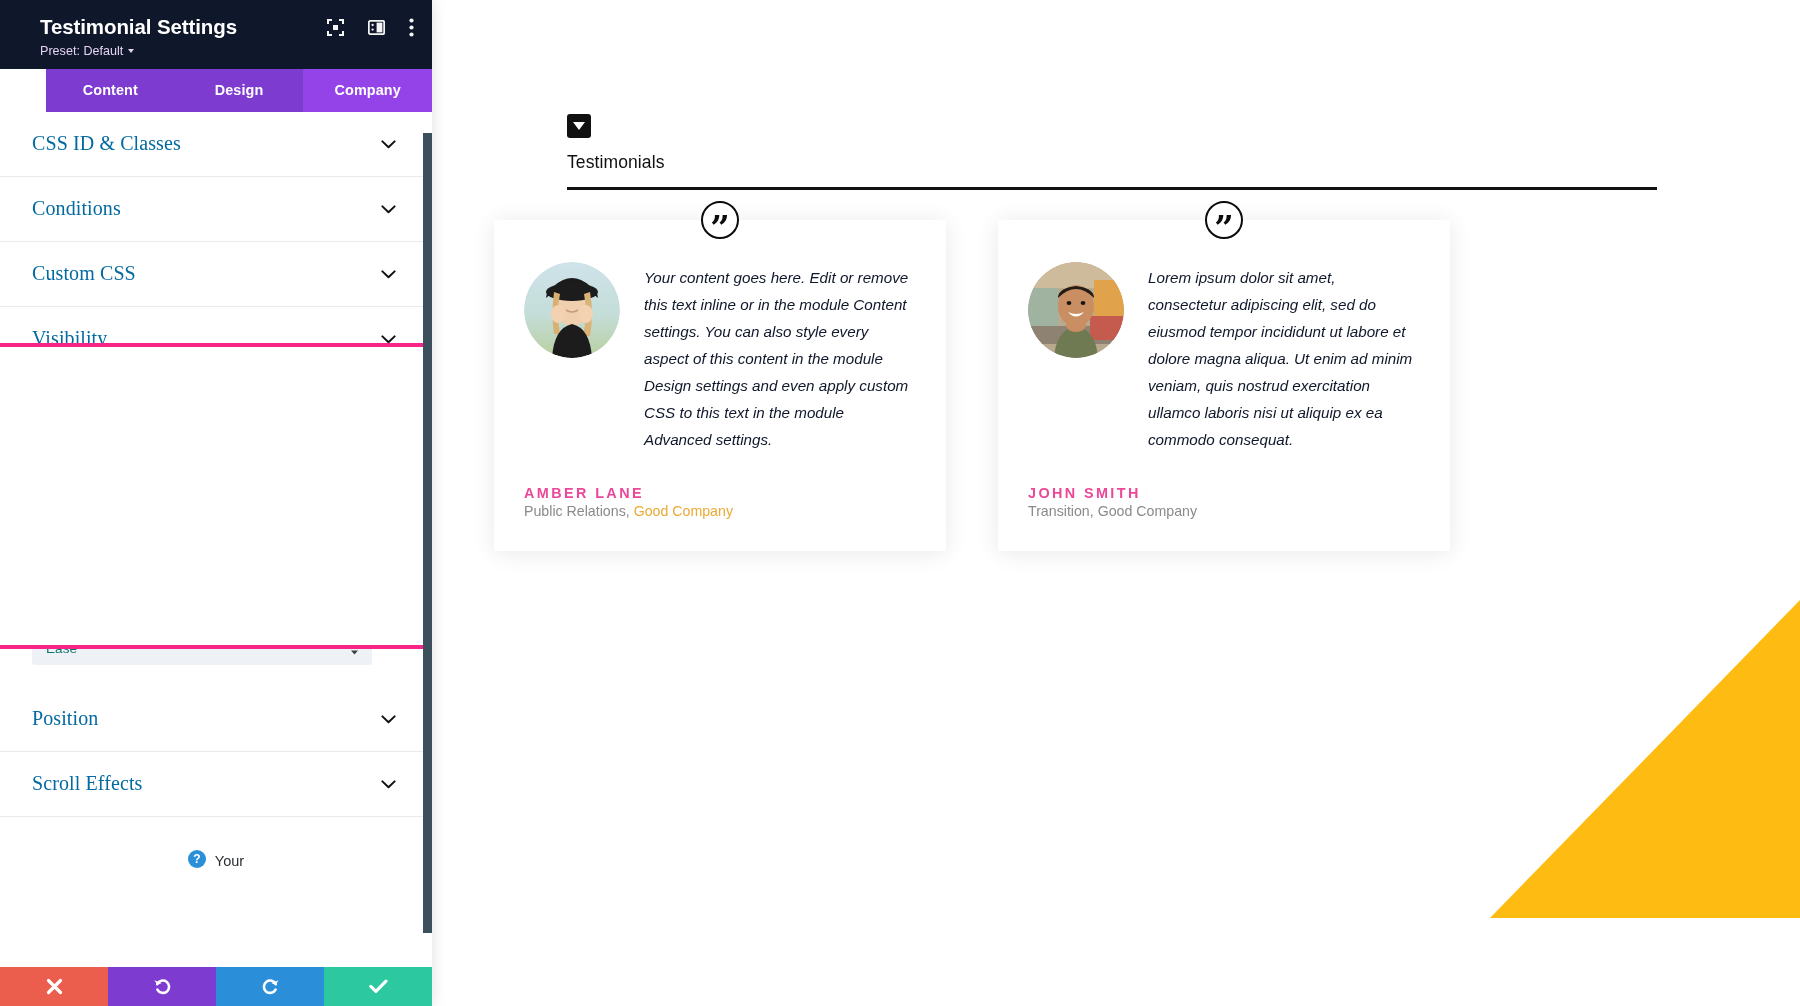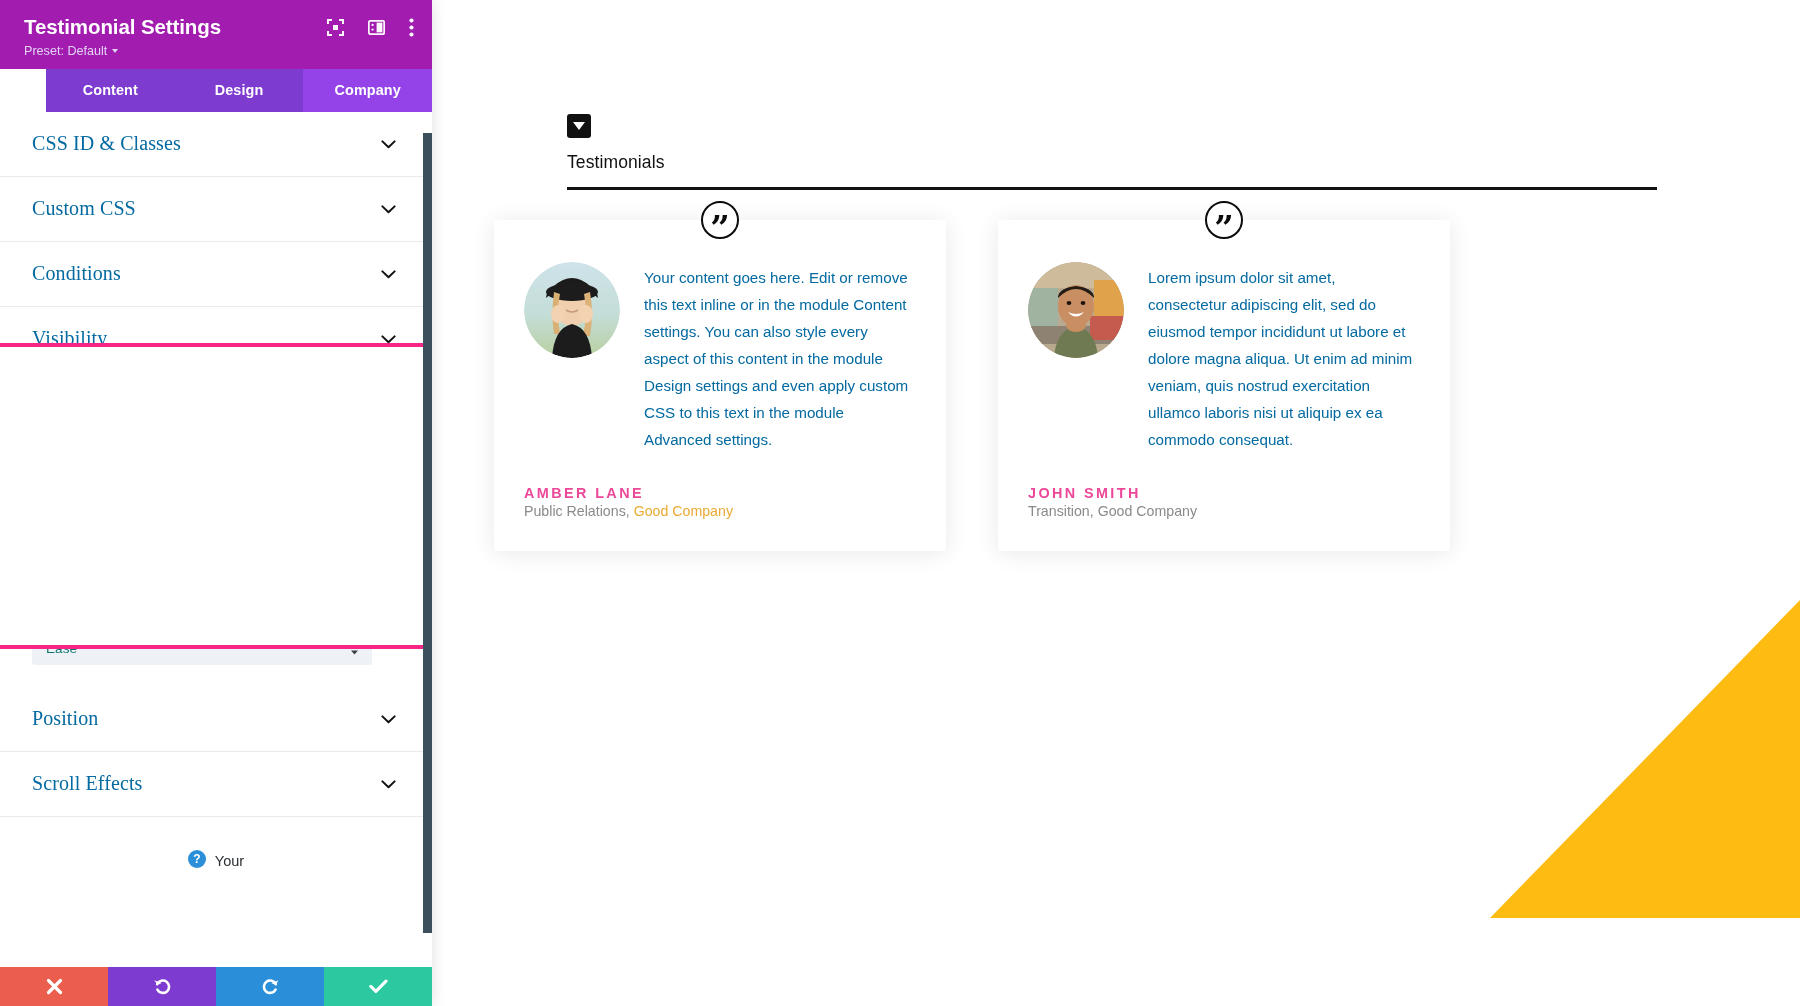--- a/index.html
+++ b/index.html
@@ -17,22 +17,22 @@
   #settings-panel {
     position: absolute; left: 0; top: 0;
     width: 432px; height: 1006px;
     background: #ffffff;
     display: flex; flex-direction: column;
     box-shadow: 0 0 14px rgba(0,0,0,0.13);
     z-index: 20;
   }
 
   .panel-header {
-    background: #a21caf;
-    padding: 14px 22px 10px 24px;
+    background: #0f172a;
+    padding: 14px 22px 10px 40px;
     position: relative;
     flex: none;
   }
   .panel-title {
     color: #ffffff;
     font-size: 20.5px;
     font-weight: bold;
     letter-spacing: -0.1px;
     line-height: 1.25;
   }
@@ -287,22 +287,23 @@
     flex: none;
     width: 96px; height: 96px;
     border-radius: 50%;
     overflow: hidden;
     position: relative;
   }
   .tcard-text {
     flex: 1 1 auto;
     font-size: 15.2px;
     line-height: 1.78;
-    color: #0369a1;
+    color: #0f172a;
     padding-top: 2px;
+    font-style: italic;
   }
   .tcard-author {
     position: absolute;
     left: 30px; bottom: 32px;
   }
   .author-name {
     font-size: 14.4px;
     font-weight: bold;
     color: #ec4899;
     letter-spacing: 2.4px;
@@ -384,30 +385,30 @@
       <div class="accordion">
         <span class="accordion-title">CSS ID &amp; Classes</span>
         <span class="chev">
           <svg width="15" height="9" viewBox="0 0 15 9">
               <path d="M1.4,1.4 L7.5,7.2 L13.6,1.4" fill="none" stroke="#111" stroke-width="2" stroke-linecap="round" stroke-linejoin="round"></path>
             </svg>
         </span>
       </div>
 
       <div class="accordion">
-        <span class="accordion-title">Custom CSS</span>
+        <span class="accordion-title">Conditions</span>
         <span class="chev">
           <svg width="15" height="9" viewBox="0 0 15 9">
               <path d="M1.4,1.4 L7.5,7.2 L13.6,1.4" fill="none" stroke="#111" stroke-width="2" stroke-linecap="round" stroke-linejoin="round"></path>
             </svg>
         </span>
       </div>
 
       <div class="accordion">
-        <span class="accordion-title">Conditions</span>
+        <span class="accordion-title">Custom CSS</span>
         <span class="chev">
           <svg width="15" height="9" viewBox="0 0 15 9">
               <path d="M1.4,1.4 L7.5,7.2 L13.6,1.4" fill="none" stroke="#111" stroke-width="2" stroke-linecap="round" stroke-linejoin="round"></path>
             </svg>
         </span>
       </div>
 
       <div class="accordion">
         <span class="accordion-title">Visibility</span>
         <span class="chev">

